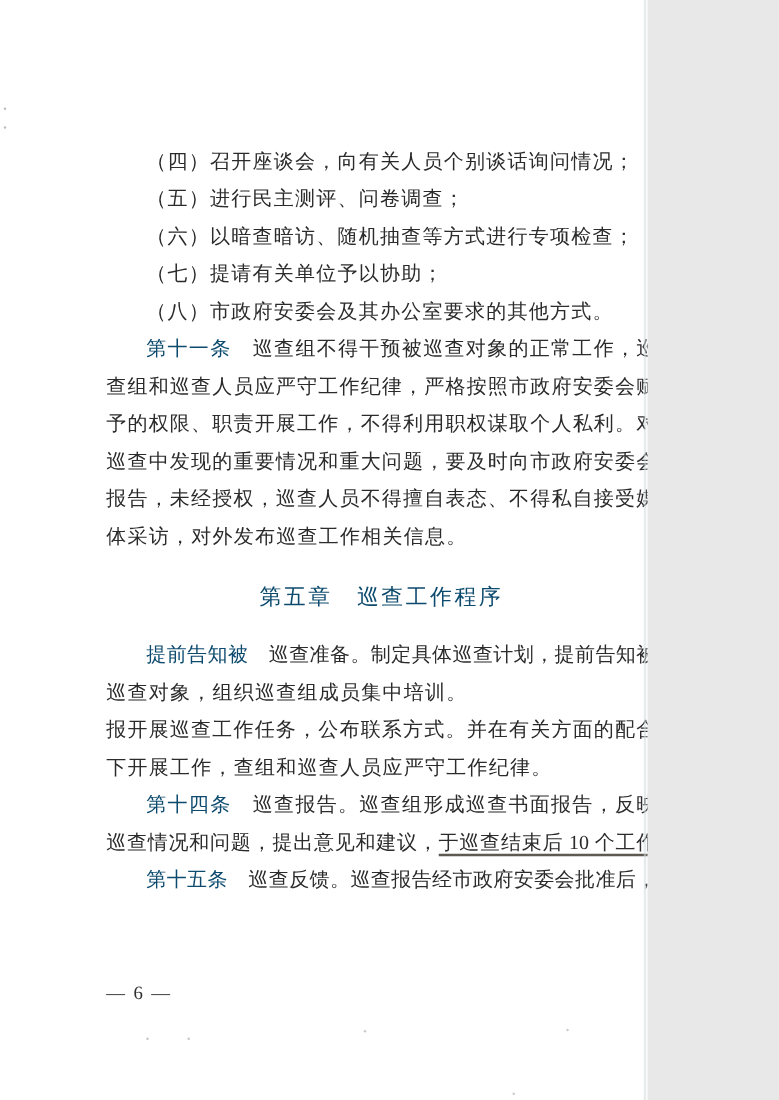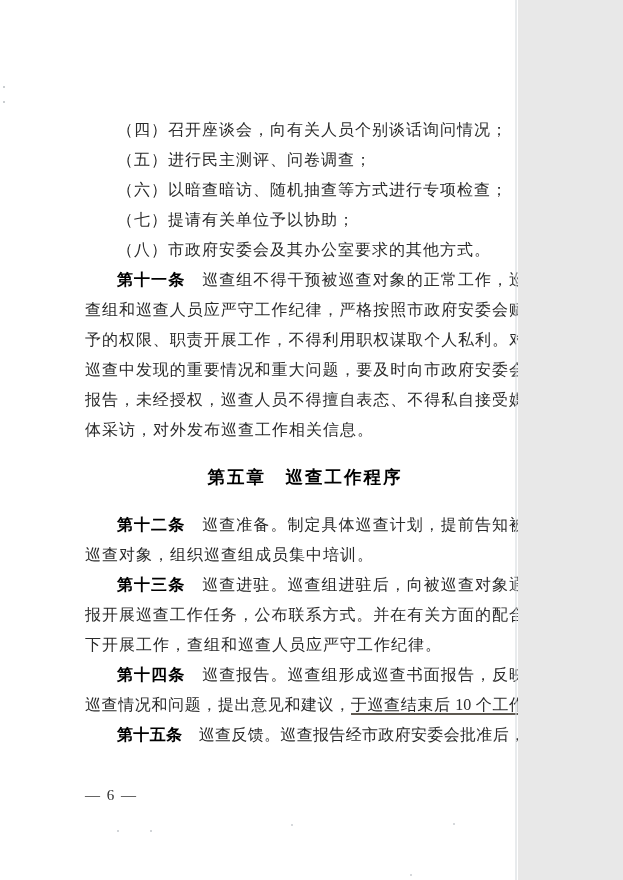--- a/index.html
+++ b/index.html
@@ -33,22 +33,22 @@
     height:30px;line-height:30px;
     margin:17px 0 18px 0;
     text-align:center;
     font-size:17.5px;
     font-weight:700;
     letter-spacing:2px;
     color:#161616;
     font-family:"Liberation Sans","DejaVu Sans",sans-serif;
   }
   .b{
-    font-weight:700;
-    color:#000000;
+    font-weight:400;
+    color:#0c4a6e;
     font-family:"Liberation Sans","DejaVu Sans",sans-serif;
   }
   .u{
     border-bottom:2px solid rgba(66,60,50,0.85);
     padding-bottom:0;
   }
   .s{
     position:relative;
     display:inline-block;
   }
@@ -91,23 +91,22 @@
       <div class="line indent"><span class="">（六）以暗查暗访、随机抽查等方式进行专项检查；</span></div>
       <div class="line indent"><span class="">（七）提请有关单位予以协助；</span></div>
       <div class="line indent"><span class="">（八）市政府安委会及其办公室要求的其他方式。</span></div>
       <div class="line fill indent"><span class="b ">第十一条</span><span class="">　巡查组不得干预被巡查对象的正常工作，巡</span></div>
       <div class="line fill"><span class="">查组和巡查人员应严守工作纪律，严格按照市政府安委会赋</span></div>
       <div class="line fill"><span class="">予的权限、职责开展工作，不得利用职权谋取个人私利。对</span></div>
       <div class="line fill"><span class="">巡查中发现的重要情况和重大问题，要及时向市政府安委会</span></div>
       <div class="line fill"><span class="">报告，未经授权，巡查人员不得擅自表态、不得私自接受媒</span></div>
       <div class="line"><span class="">体采访，对外发布巡查工作相关信息。</span></div>
       <div class="heading"><span class="b ">第五章　巡查工作程序</span></div>
-      <div class="line fill indent"><span class="b ">第十二条</span><span class="">　巡查准备。制定具体巡查计划，提前告知被</span></div>
+      <div class="line fill indent"><span class="b ">提前告知被</span><span class="">　巡查准备。制定具体巡查计划，提前告知被</span></div>
       <div class="line"><span class="">巡查对象，组织巡查组成员集中培训。</span></div>
-      <div class="line fill indent"><span class="b ">第十三条</span><span class="">　巡查进驻。巡查组进驻后，向被巡查对象通</span></div>
       <div class="line fill"><span class="">报开展巡查工作任务，公布联系方式。并在有关方面的配合</span></div>
       <div class="line"><span class="">下开展工作，查组和巡查人员应严守工作纪律。</span></div>
       <div class="line fill indent"><span class="b ">第十四条</span><span class="">　巡查报告。巡查组形成巡查书面报告，反映</span></div>
       <div class="line fill"><span class="">巡查情况和问题，提出意见和建议，</span><span class="u ">于巡查结束后 10 个工作</span></div>
       <div class="line fill indent"><span class="b ">第十五条</span><span class="">　巡查反馈。巡查报告经市政府安委会批准后，</span></div>
     </div>
 
   <div class="pen-dash"></div>
 
   <div class="page-number">— 6 —</div>

